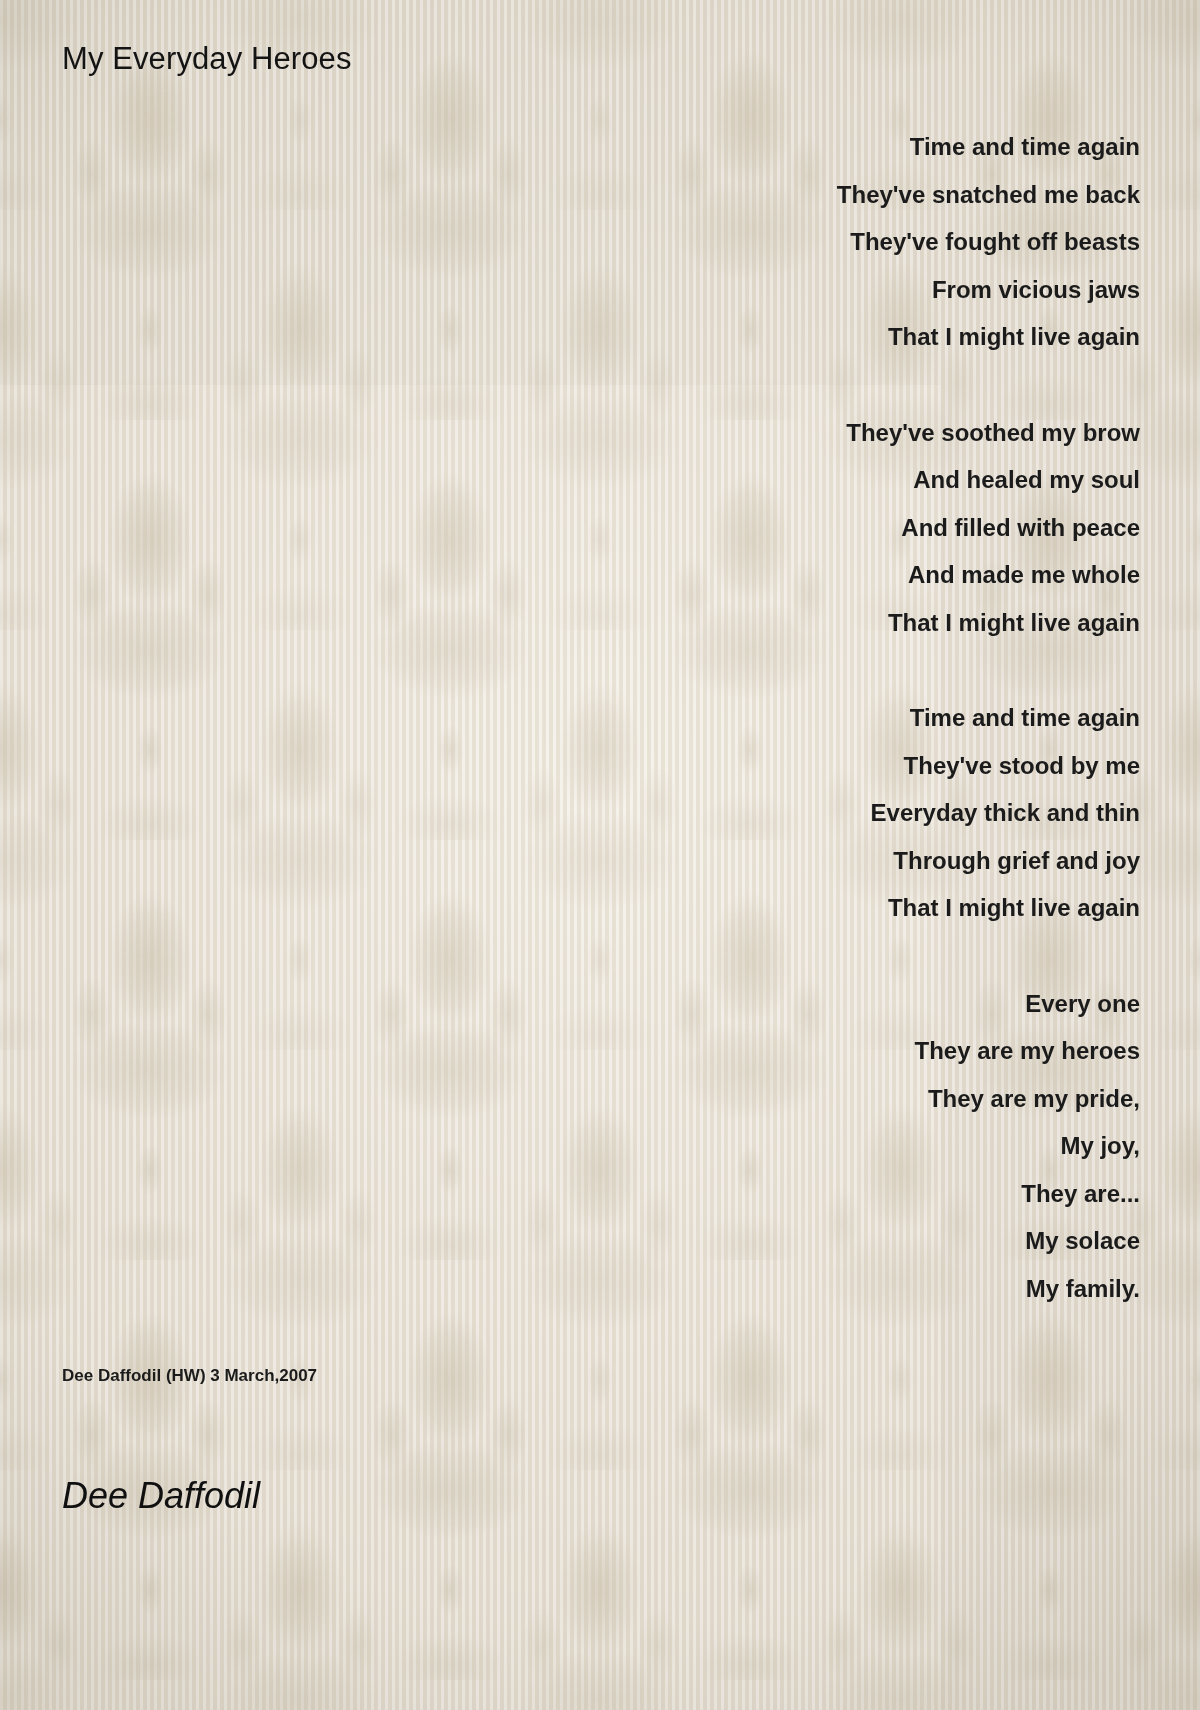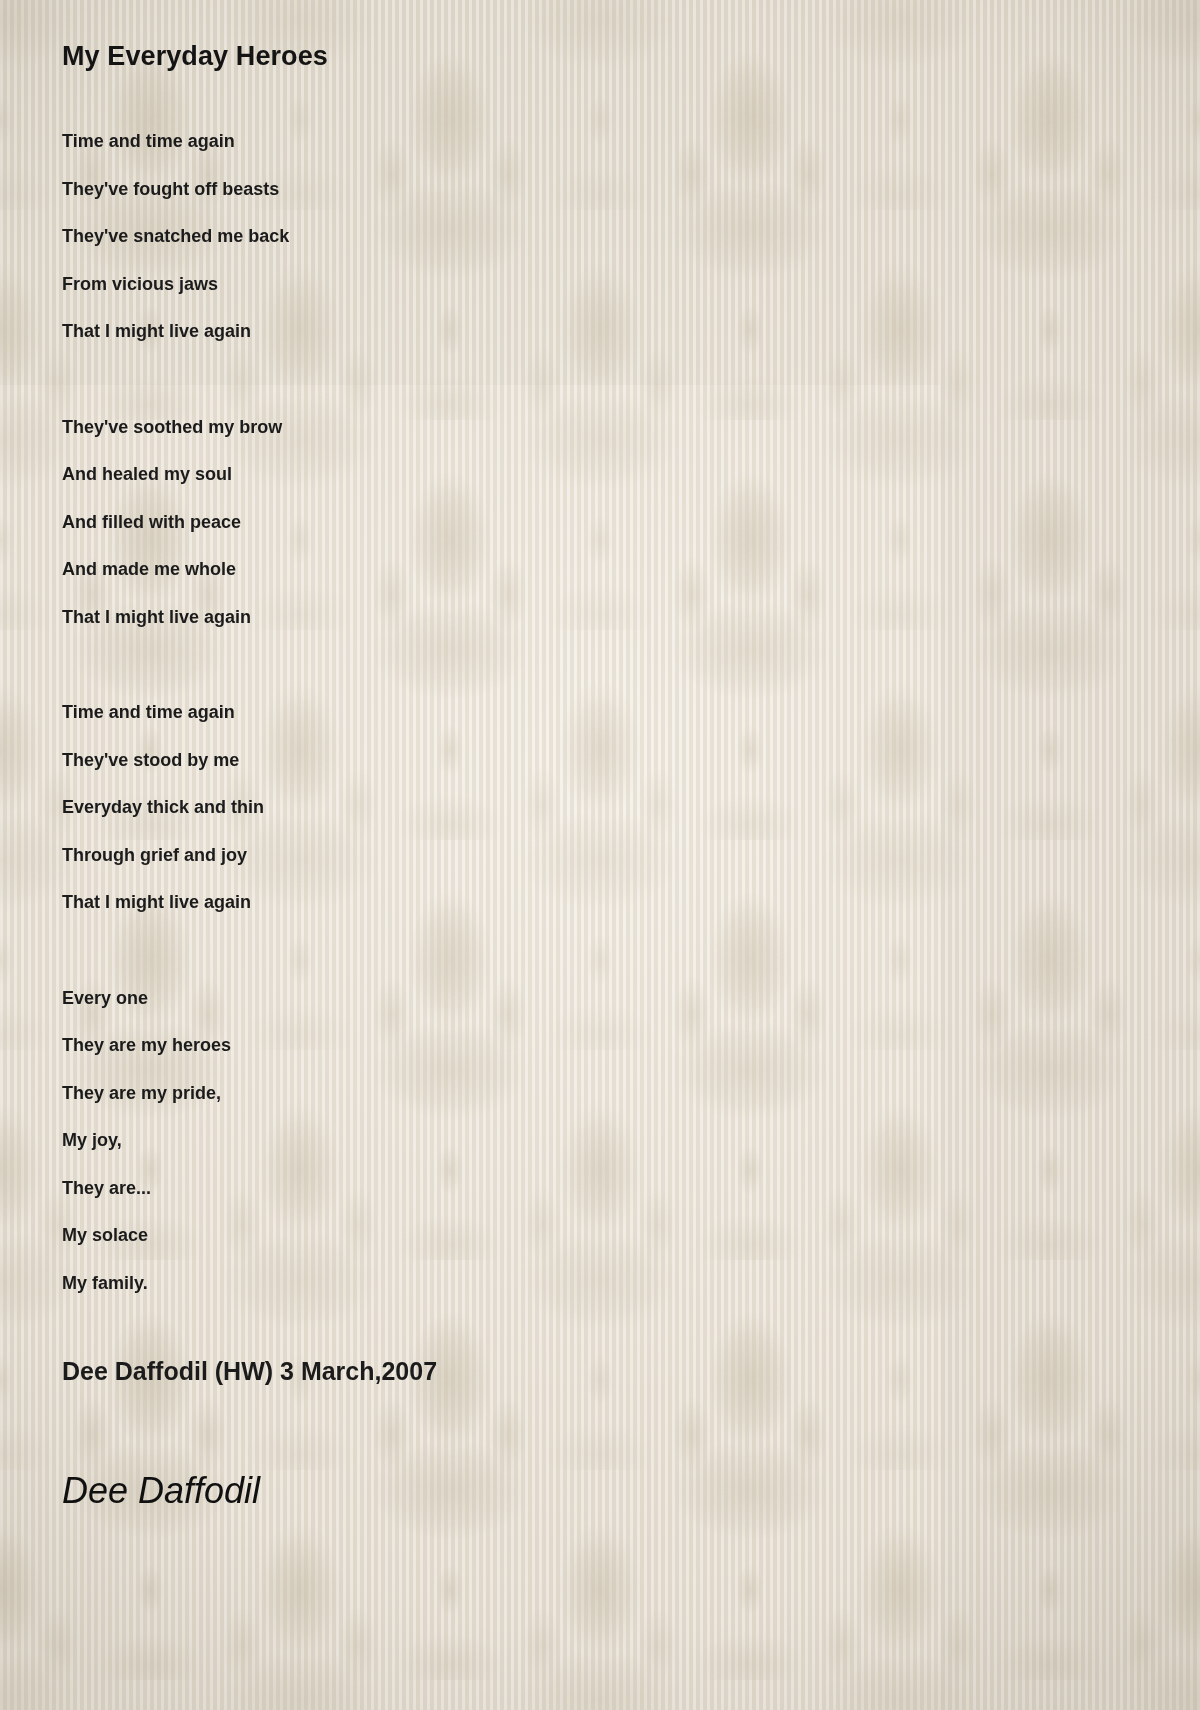--- a/index.html
+++ b/index.html
@@ -80,42 +80,43 @@
   }
 
   
   .content {
     position: relative;
     z-index: 5;
     padding: 40px 60px 0 62px;
   }
 
   .poem-title {
-    font-size: 27px;
-    font-weight: bold;
+    font-size: 31px;
+    font-weight: normal;
     color: #141414;
     letter-spacing: 0.1px;
     margin: 0 0 46px 0;
     line-height: 1.2;
   }
 
   .stanza {
     margin: 0 0 48px 0;
   }
 
   .poem-line {
-    font-size: 18px;
+    font-size: 24px;
     font-weight: bold;
     color: #1b1b1b;
     line-height: 47.5px;
     white-space: pre-wrap;
+    text-align: right;
   }
 
   .byline {
-    font-size: 25px;
+    font-size: 17px;
     font-weight: bold;
     color: #1b1b1b;
     margin-top: 40px;
     line-height: 32px;
   }
 
   .author-signature {
     font-size: 36px;
     font-style: italic;
     color: #101010;
@@ -135,22 +136,22 @@
   <div class="bg-damask"></div>
   <div class="bg-damask layer2"></div>
   <div class="bg-vignette"></div>
 
   <div class="content">
 
     <h1 class="poem-title">My Everyday Heroes</h1>
 
     <div class="stanza">
       <div class="poem-line">Time and time again</div>
+      <div class="poem-line">They've snatched me back</div>
       <div class="poem-line">They've fought off beasts</div>
-      <div class="poem-line">They've snatched me back</div>
       <div class="poem-line">From vicious jaws</div>
       <div class="poem-line">That I might live again</div>
     </div>
 
     <div class="stanza">
       <div class="poem-line">They've soothed my brow</div>
       <div class="poem-line">And healed my soul</div>
       <div class="poem-line">And filled with peace</div>
       <div class="poem-line">And made me whole</div>
       <div class="poem-line">That I might live again</div>

